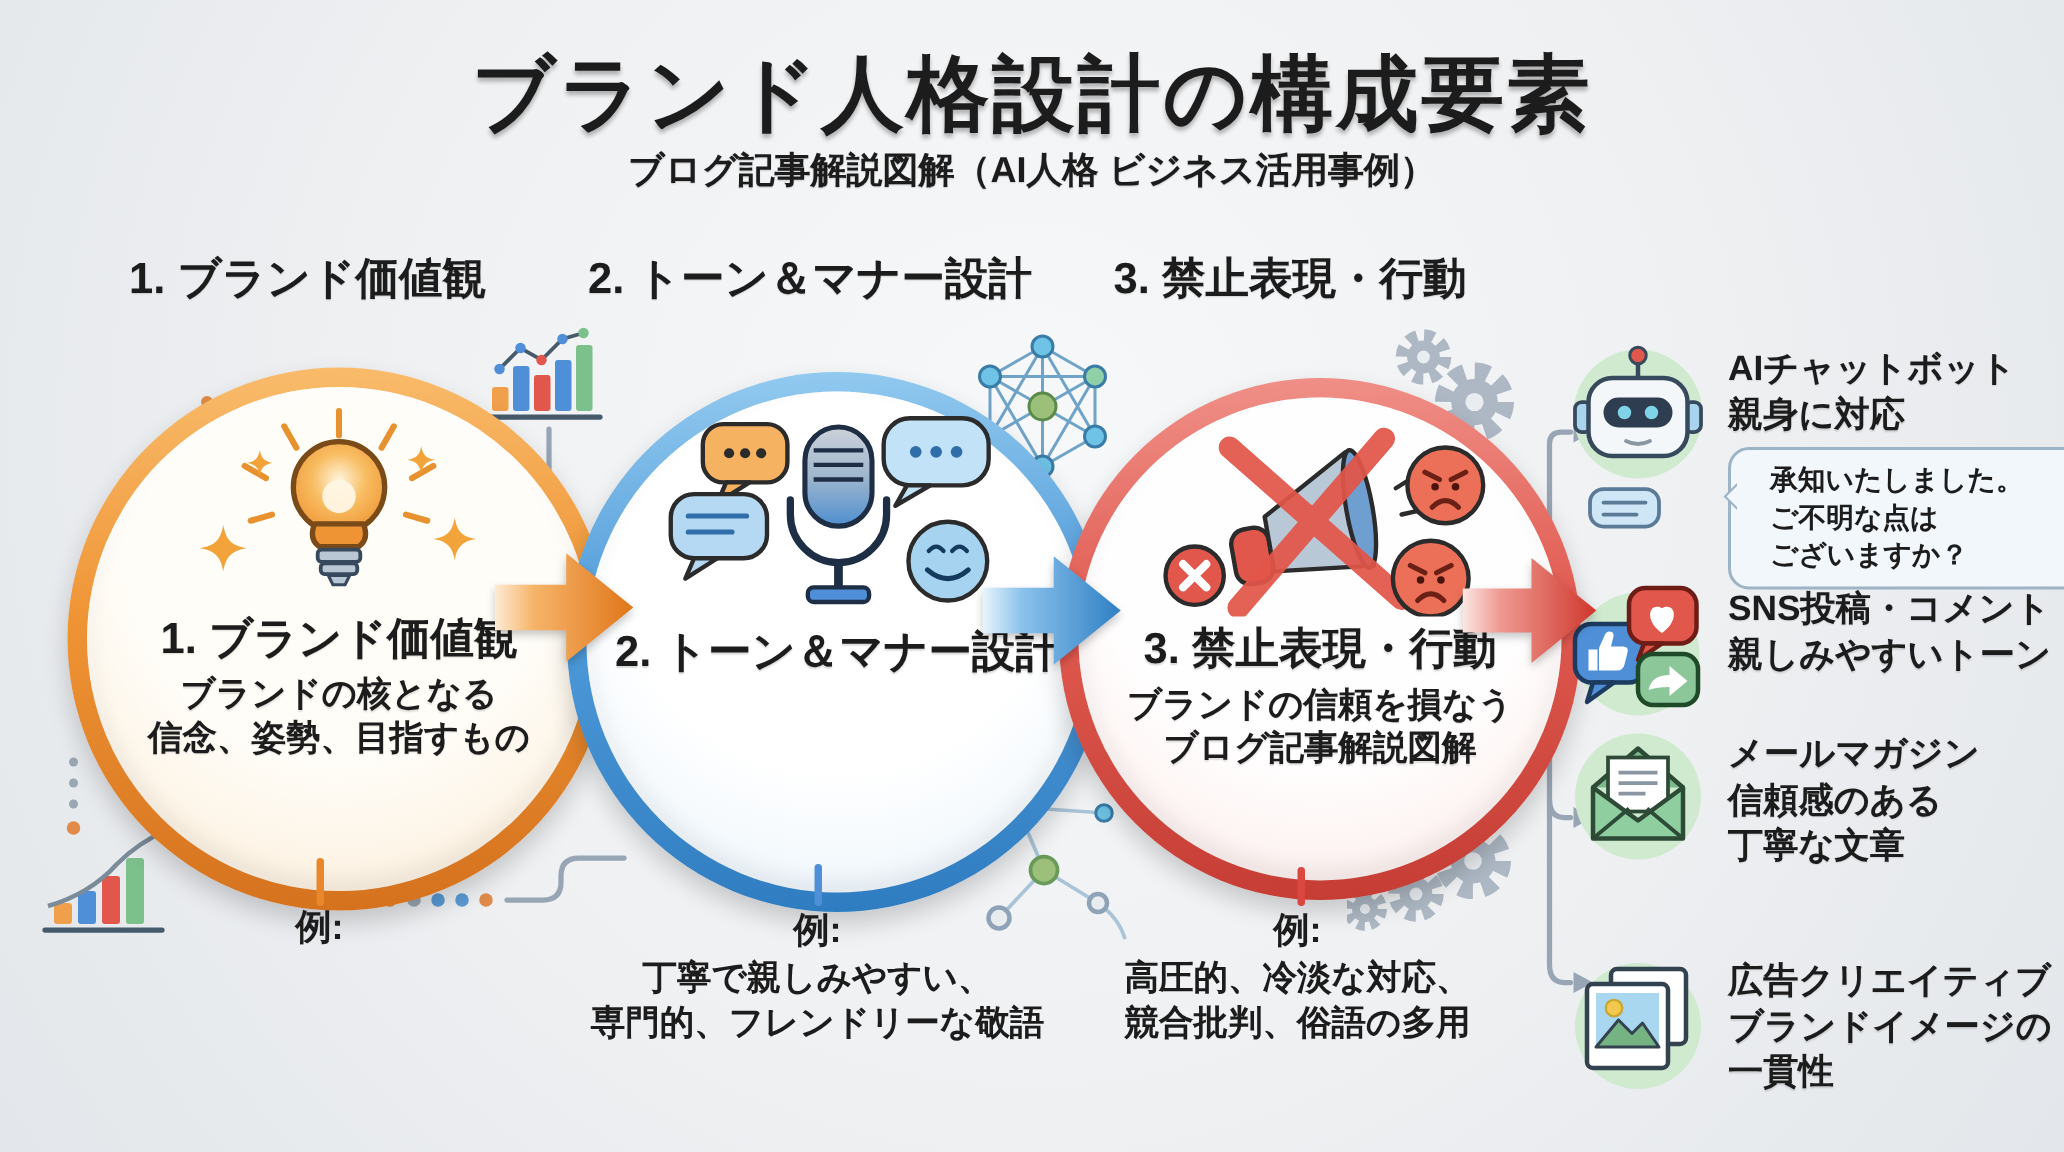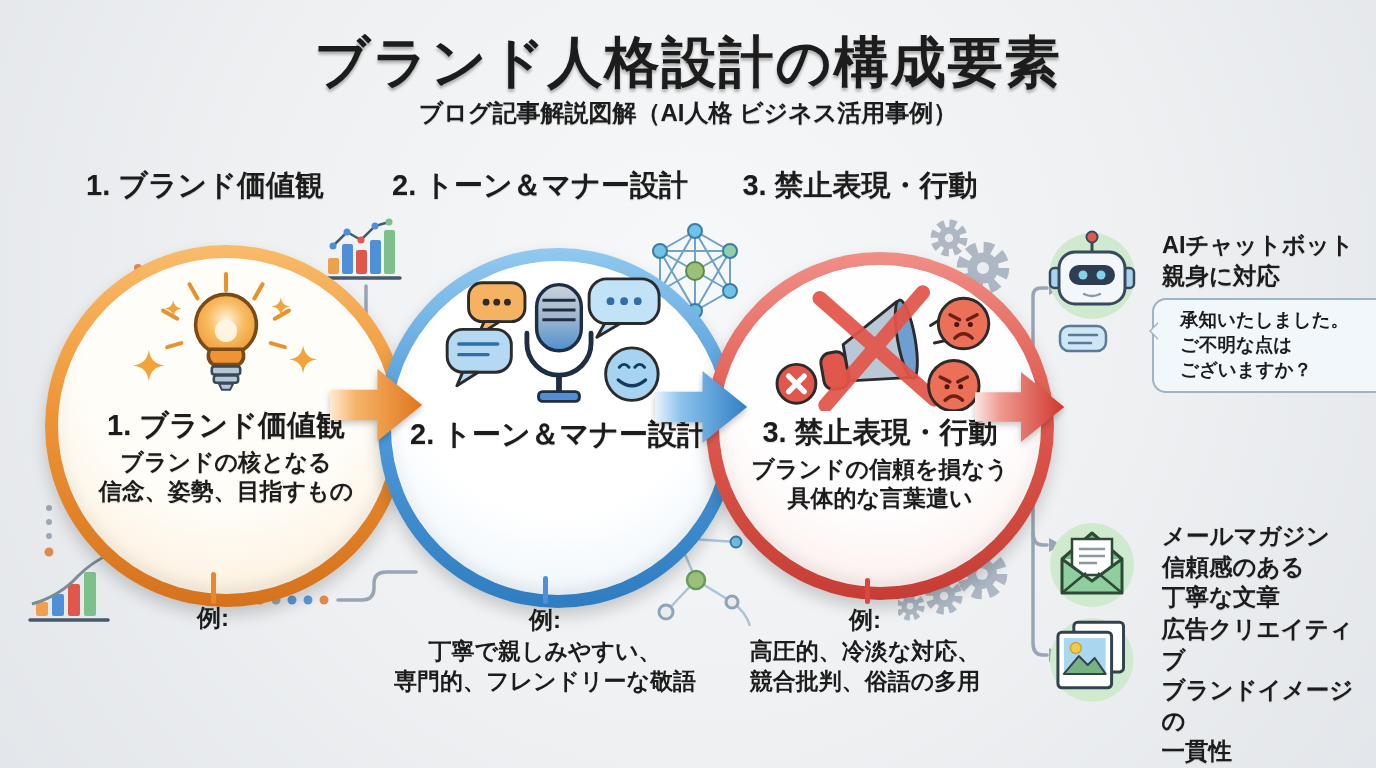--- a/index.html
+++ b/index.html
@@ -20,21 +20,21 @@
   .ring-red{background:linear-gradient(178deg,#f09189 0%,#e05a50 45%,#c43c33 100%);}
   .ring-red .ring-inner{background:radial-gradient(circle at 50% 32%, #fffefe 52%, #fcefed 85%, #f9e4e1 100%);}
   .circle-title{font-size:29px;font-weight:800;margin-top:2px;text-shadow:0 1px 1px rgba(0,0,0,.15);}
   .circle-desc{font-size:23px;font-weight:800;line-height:1.28;text-align:center;white-space:pre-line;margin-top:2px;text-shadow:0 1px 1px rgba(0,0,0,.12);}
   .stem{position:absolute;width:5px;border-radius:3px;z-index:2;}
   .example{position:absolute;text-align:center;z-index:2;}
   .example-label{font-size:24px;font-weight:800;}
   .example-text{font-size:23px;font-weight:800;line-height:1.32;white-space:pre-line;}
   .arrow{position:absolute;z-index:3;filter:drop-shadow(0 3px 3px rgba(0,0,0,.22));}
   .deco{position:absolute;z-index:1;}
-  .channel-item{position:absolute;left:1046px;display:flex;gap:24px;align-items:flex-start;z-index:2;}
+  .channel-item{position:absolute;left:1046px;display:flex;gap:14px;align-items:flex-start;z-index:2;}
   .ch-label{font-size:23.5px;font-weight:800;line-height:1.3;white-space:pre-line;margin-top:2px;text-shadow:0 1px 1px rgba(0,0,0,.12);}
   .chat-bubble{position:absolute;left:1152px;top:298px;width:186px;background:#f2f7fc;border:2.5px solid #9db3c6;
     border-radius:14px;padding:8px 26px;z-index:2;}
   .chat-bubble:before{content:"";position:absolute;left:-14px;top:22px;border:9px solid transparent;border-right-color:#9db3c6;}
   .chat-bubble:after{content:"";position:absolute;left:-10px;top:24px;border:7px solid transparent;border-right-color:#f2f7fc;}
   .chat-bubble-text{font-size:18.5px;font-weight:800;line-height:1.35;white-space:pre-line;}
 </style>
 </head>
 <body>
 
@@ -286,21 +286,21 @@
         <path d="M26,104 L42,120 M42,104 L26,120" stroke="#ffffff" stroke-width="5.5" stroke-linecap="round"></path>
         <g stroke="#e25549" stroke-width="15" stroke-linecap="round" opacity="0.93">
           <line x1="58" y1="24" x2="176" y2="128"></line>
           <line x1="164" y1="18" x2="64" y2="134"></line>
         </g>
         <use href="#angryface" transform="translate(206,50)"></use>
         <use href="#angryface" transform="translate(196,114)"></use>
       </svg>
       <div class="circle-title">3. 禁止表現・行動</div>
       <div class="circle-desc">ブランドの信頼を損なう
-具体的な言葉遣い</div>
+ブログ記事解説図解</div>
     </div>
   </div>
 
   <div class="stem" style="left:211px;top:572px;height:32px;background:#e8872c"></div>
   <div class="stem" style="left:543px;top:576px;height:28px;background:#4f8fd8"></div>
   <div class="stem" style="left:865px;top:578px;height:26px;background:#d9473e"></div>
 
   <div class="example" style="left:45px;top:602px;width:336px">
     <div class="example-label">例:</div>
   </div>
@@ -333,38 +333,54 @@
     </svg>
     <div class="ch-label">AIチャットボット
 親身に対応</div>
   </div>
   <div class="chat-bubble">
     <div class="chat-bubble-text">承知いたしました。
 ご不明な点は
 ございますか？</div>
   </div>
 
-
-  <div class="channel-item" style="top:519px">
+  <div class="channel-item" style="top:388px">
+    <svg width="92" height="92" viewBox="0 0 92 92">
+      <circle cx="46" cy="48" r="41" fill="#cfeacf"></circle>
+      <rect x="4" y="28" width="47" height="39" rx="11" fill="#4f8fd8" stroke="#1d3a5f" stroke-width="3"></rect>
+      <path d="M16,67 L12,80 L30,67 Z" fill="#4f8fd8" stroke="#1d3a5f" stroke-width="3" stroke-linejoin="round"></path>
+      <rect x="13" y="45" width="6" height="14" fill="#ffffff"></rect>
+      <path d="M21,59 h11 q4,0 5,-4 l2,-8 q1,-4 -3,-4 h-8 l1.5,-6 q1,-4 -2.5,-4 q-2,0 -3,2 l-4,9 v15 z" fill="#ffffff"></path>
+      <rect x="40" y="4" width="45" height="37" rx="11" fill="#e2574c" stroke="#6e1d16" stroke-width="3"></rect>
+      <path d="M50,41 L46,52 L62,41 Z" fill="#e2574c" stroke="#6e1d16" stroke-width="3" stroke-linejoin="round"></path>
+      <path d="M62,34 C50,26 53,13 62,17.5 C71,13 74,26 62,34 Z" fill="#ffffff"></path>
+      <rect x="46" y="48" width="40" height="34" rx="10" fill="#8cc79a" stroke="#1f4a2a" stroke-width="3"></rect>
+      <path d="M53,72 q2,-10 14,-10 v-6 l12,10 -12,10 v-6 q-9,0 -14,2 z" fill="#ffffff"></path>
+    </svg>
+    <div class="ch-label">SNS投稿・コメント
+親しみやすいトーン</div>
+  </div>
+
+  <div class="channel-item" style="top:485px">
     <svg width="92" height="92" viewBox="0 0 92 92">
       <circle cx="46" cy="46" r="42" fill="#cfeacf"></circle>
       <path d="M16,40 L46,14 L76,40" fill="#7cb98c" stroke="#2d4a36" stroke-width="3" stroke-linejoin="round"></path>
       <rect x="26" y="20" width="40" height="36" fill="#ffffff" stroke="#2d4a36" stroke-width="2.5"></rect>
       <line x1="33" y1="30" x2="59" y2="30" stroke="#8a97a3" stroke-width="2.5"></line>
       <line x1="33" y1="37" x2="59" y2="37" stroke="#8a97a3" stroke-width="2.5"></line>
       <line x1="33" y1="44" x2="51" y2="44" stroke="#8a97a3" stroke-width="2.5"></line>
       <path d="M16,40 L46,62 L76,40 L76,74 L16,74 Z" fill="#8fcf9f" stroke="#2d4a36" stroke-width="3" stroke-linejoin="round"></path>
       <path d="M16,74 L40,54 M76,74 L52,54" stroke="#2d4a36" stroke-width="2.5"></path>
     </svg>
     <div class="ch-label">メールマガジン
 信頼感のある
 丁寧な文章</div>
   </div>
 
-  <div class="channel-item" style="top:612px">
+  <div class="channel-item" style="top:636px">
     <svg width="92" height="92" viewBox="0 0 92 92">
       <circle cx="46" cy="48" r="42" fill="#cfeacf"></circle>
       <rect x="28" y="10" width="50" height="50" rx="4" fill="#ffffff" stroke="#33424f" stroke-width="3"></rect>
       <rect x="12" y="20" width="54" height="56" rx="4" fill="#ffffff" stroke="#33424f" stroke-width="3"></rect>
       <rect x="18" y="26" width="42" height="36" fill="#a9d7f0"></rect>
       <circle cx="30" cy="36" r="5.5" fill="#f2c94c" stroke="#caa62e" stroke-width="1.5"></circle>
       <polygon points="18,62 33,44 42,53 49,46 60,62" fill="#76b383" stroke="#33424f" stroke-width="2" stroke-linejoin="round"></polygon>
     </svg>
     <div class="ch-label">広告クリエイティブ
 ブランドイメージの

